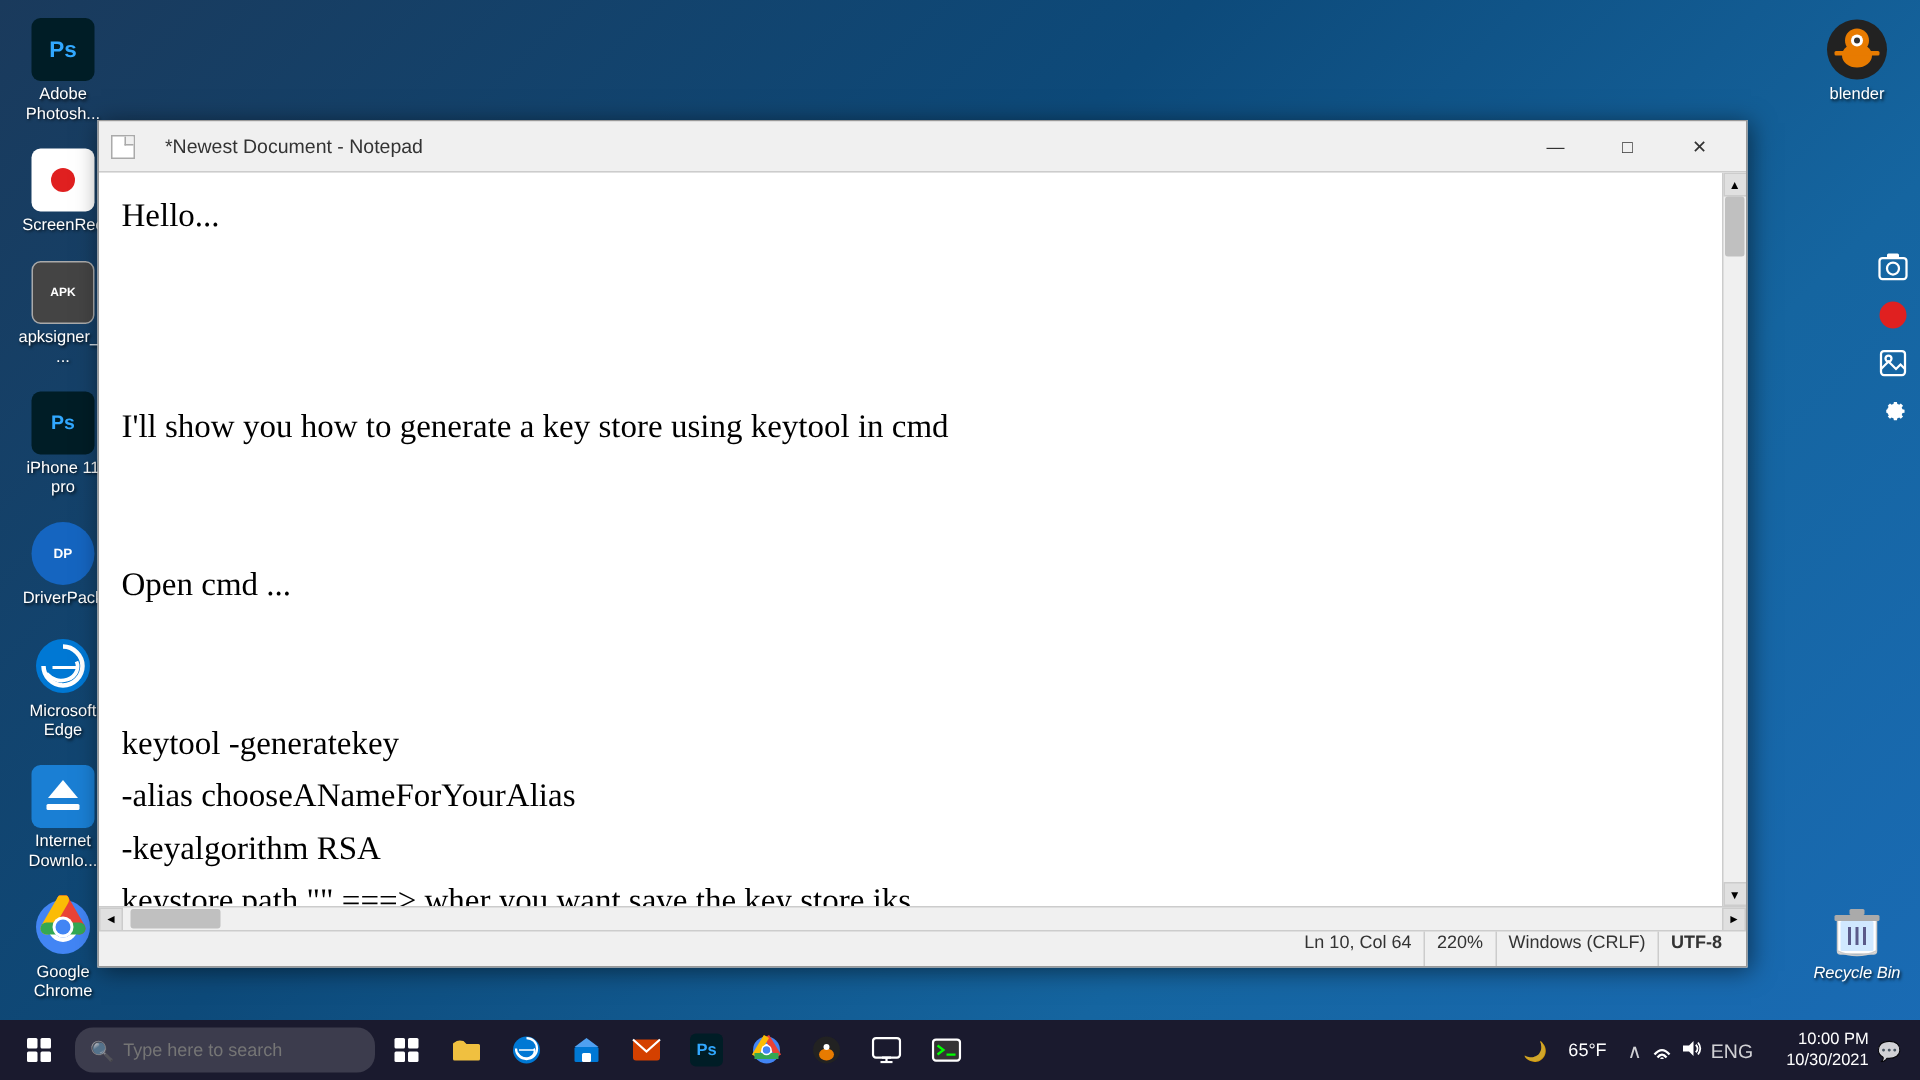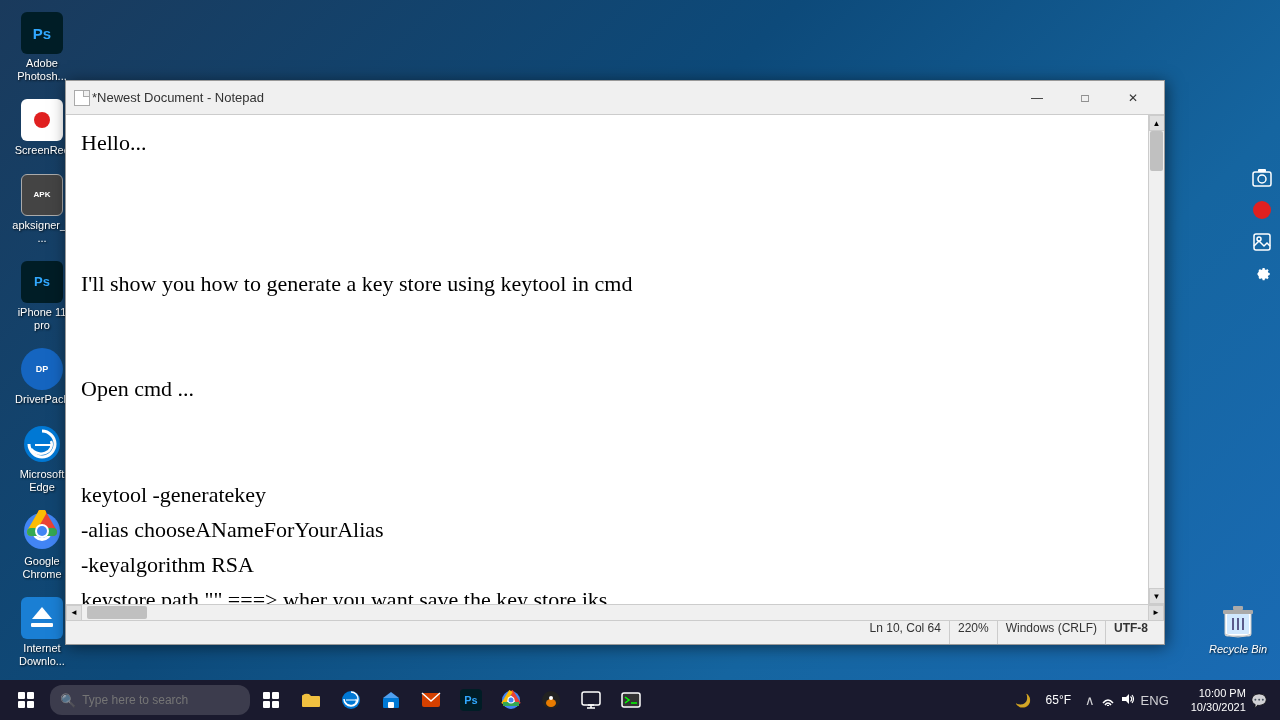--- a/index.html
+++ b/index.html
@@ -140,21 +140,21 @@
       background: #f0f0f0;
       border-bottom: 1px solid #ccc;
       height: 34px;
       padding: 0 8px;
       flex-shrink: 0;
     }
 
     .window-title-left {
       display: flex;
       align-items: center;
-      gap: 2px;
+      gap: 20px;
     }
 
     .notepad-doc-icon {
       width: 16px; height: 16px;
       background: white;
       border: 1px solid #aaa;
       display: flex; align-items: center; justify-content: center;
       font-size: 8px;
       position: relative;
     }
@@ -483,54 +483,70 @@
     <div class="desktop-icon">
       <div class="icon-img">
         <svg width="42" height="42" viewBox="0 0 42 42">
           <circle cx="21" cy="21" r="18" fill="#0078d4"></circle>
           <path d="M21 8 C28 8 34 14 34 21 C34 28 28 34 21 34 C14 34 8 28 8 21" fill="none" stroke="white" stroke-width="3"></path>
           <path d="M10 26 C14 30 18 32 24 30 C30 28 32 22 30 18" fill="none" stroke="white" stroke-width="2.5"></path>
           <path d="M14 22 L30 22" stroke="white" stroke-width="2"></path>
         </svg>
       </div>
       <span class="icon-label">Microsoft<br>Edge</span>
+    </div>
+
+    <div class="desktop-icon">
+      <div class="icon-img">
+        <div class="generic-icon" style="background:#1a7fd4; font-size:9px; border-radius:6px; width:42px;height:42px;">
+          <svg width="30" height="30" viewBox="0 0 30 30">
+            <rect x="4" y="20" width="22" height="4" fill="white" rx="1"></rect>
+            <polygon points="15,4 25,16 5,16" fill="white"></polygon>
+          </svg>
+        </div>
+      </div>
+      <span class="icon-label">Internet<br>Downlo...</span>
     </div>
 
     <div class="desktop-icon">
       <div class="icon-img">
         <svg width="42" height="42" viewBox="0 0 42 42">
           <circle cx="21" cy="21" r="18" fill="#4285f4"></circle>
           <circle cx="21" cy="21" r="10" fill="white"></circle>
           <circle cx="21" cy="21" r="7" fill="#4285f4"></circle>
           <path d="M21 3 L21 14" stroke="#ea4335" stroke-width="8" stroke-linecap="round"></path>
           <path d="M3 21 L13 21" stroke="#34a853" stroke-width="0"></path>
           <path d="M21 3 L32 22" stroke="#ea4335" stroke-width="8" stroke-linecap="round"></path>
           <path d="M21 3 L10 22" stroke="#fbbc05" stroke-width="8" stroke-linecap="round"></path>
           <path d="M32 22 L10 22" stroke="#34a853" stroke-width="8" stroke-linecap="round"></path>
           <circle cx="21" cy="21" r="7" fill="white"></circle>
           <circle cx="21" cy="21" r="5" fill="#4285f4"></circle>
         </svg>
       </div>
       <span class="icon-label">Google<br>Chrome</span>
     </div>
 
-    <div class="desktop-icon">
-      <div class="icon-img">
-        <div class="generic-icon" style="background:#1a7fd4; font-size:9px; border-radius:6px; width:42px;height:42px;">
-          <svg width="30" height="30" viewBox="0 0 30 30">
-            <rect x="4" y="20" width="22" height="4" fill="white" rx="1"></rect>
-            <polygon points="15,4 25,16 5,16" fill="white"></polygon>
-          </svg>
-        </div>
-      </div>
-      <span class="icon-label">Internet<br>Downlo...</span>
-    </div>
-
   </div>
 
+  <div class="desktop-icons-right">
+
+    <div class="desktop-icon">
+      <div class="icon-img">
+        <svg class="blender-svg" viewBox="0 0 42 42">
+          <circle cx="21" cy="21" r="20" fill="#222"></circle>
+          <ellipse cx="21" cy="25" rx="10" ry="8" fill="#e87b00"></ellipse>
+          <circle cx="21" cy="15" r="8" fill="#e87b00"></circle>
+          <circle cx="21" cy="15" r="4" fill="white"></circle>
+          <circle cx="21" cy="15" r="2" fill="#333"></circle>
+          <rect x="6" y="22" width="30" height="3" fill="#e87b00" rx="1"></rect>
+        </svg>
+      </div>
+      <span class="icon-label">blender</span>
+    </div>
+  </div>
 
   <div class="right-action-icons">
     <div class="action-icon-btn">
       <svg width="20" height="20" viewBox="0 0 20 20" fill="white">
         <rect x="1" y="4" width="18" height="14" rx="2" fill="none" stroke="white" stroke-width="1.5"></rect>
         <circle cx="10" cy="11" r="4" fill="none" stroke="white" stroke-width="1.5"></circle>
         <rect x="6" y="1" width="8" height="3" rx="1" fill="white"></rect>
       </svg>
     </div>
     <div class="action-icon-btn">

